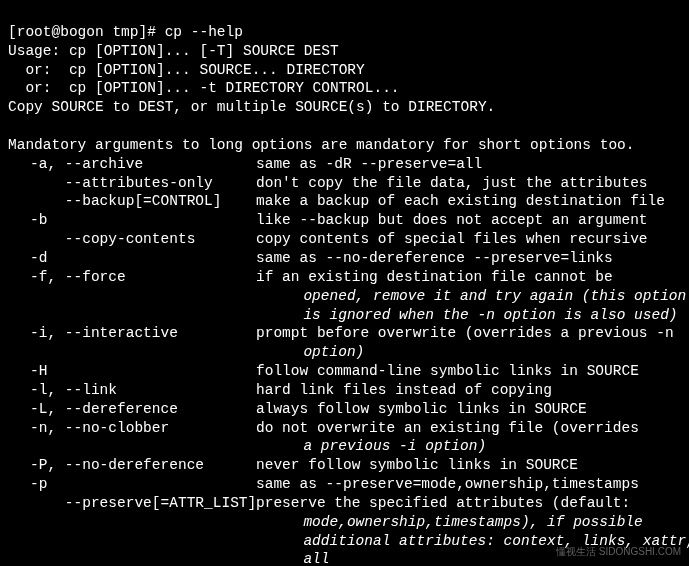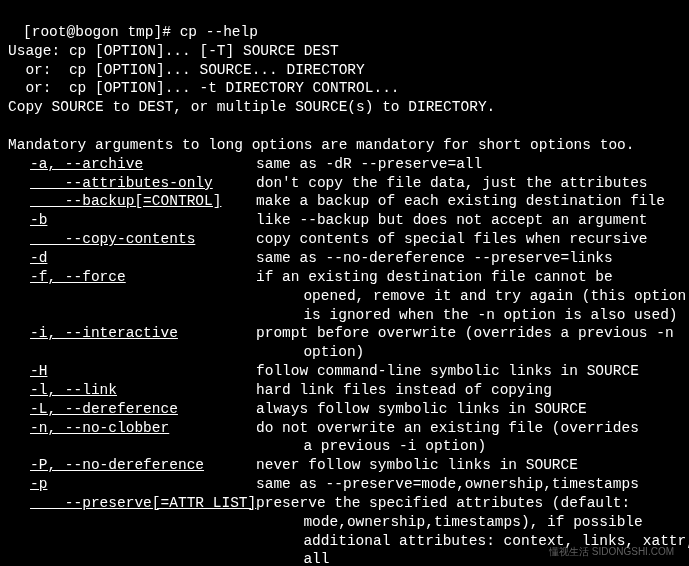--- a/index.html
+++ b/index.html
@@ -11,28 +11,28 @@
     font-size: 14.5px;
     line-height: 1.3;
     width: 689px;
     height: 566px;
     overflow: hidden;
   }
   .terminal {
     padding: 4px 8px 8px 8px;
     white-space: pre;
   }
-  .prompt-line { letter-spacing: 0; margin-left: 15px; }
+  .prompt-line { letter-spacing: 0; }
   .opt-row { display: flex; }
-  .opt-flag { width: 248px; padding-left: 22px; box-sizing: border-box; text-decoration: underline; }
+  .opt-flag { width: 248px; padding-left: 22px; box-sizing: border-box; }
   .opt-desc { flex: 1; }
-  .cont-desc { padding-left: 278px; }
+  .cont-desc { padding-left: 278px; font-style: italic; }
   .watermark {
     position: absolute;
-    right: 15px;
+    right: 8px;
     bottom: 8px;
     font-size: 10px;
     color: #888;
     font-family: sans-serif;
     opacity: 0.7;
   }
 </style>
 </head>
 <body>
 

